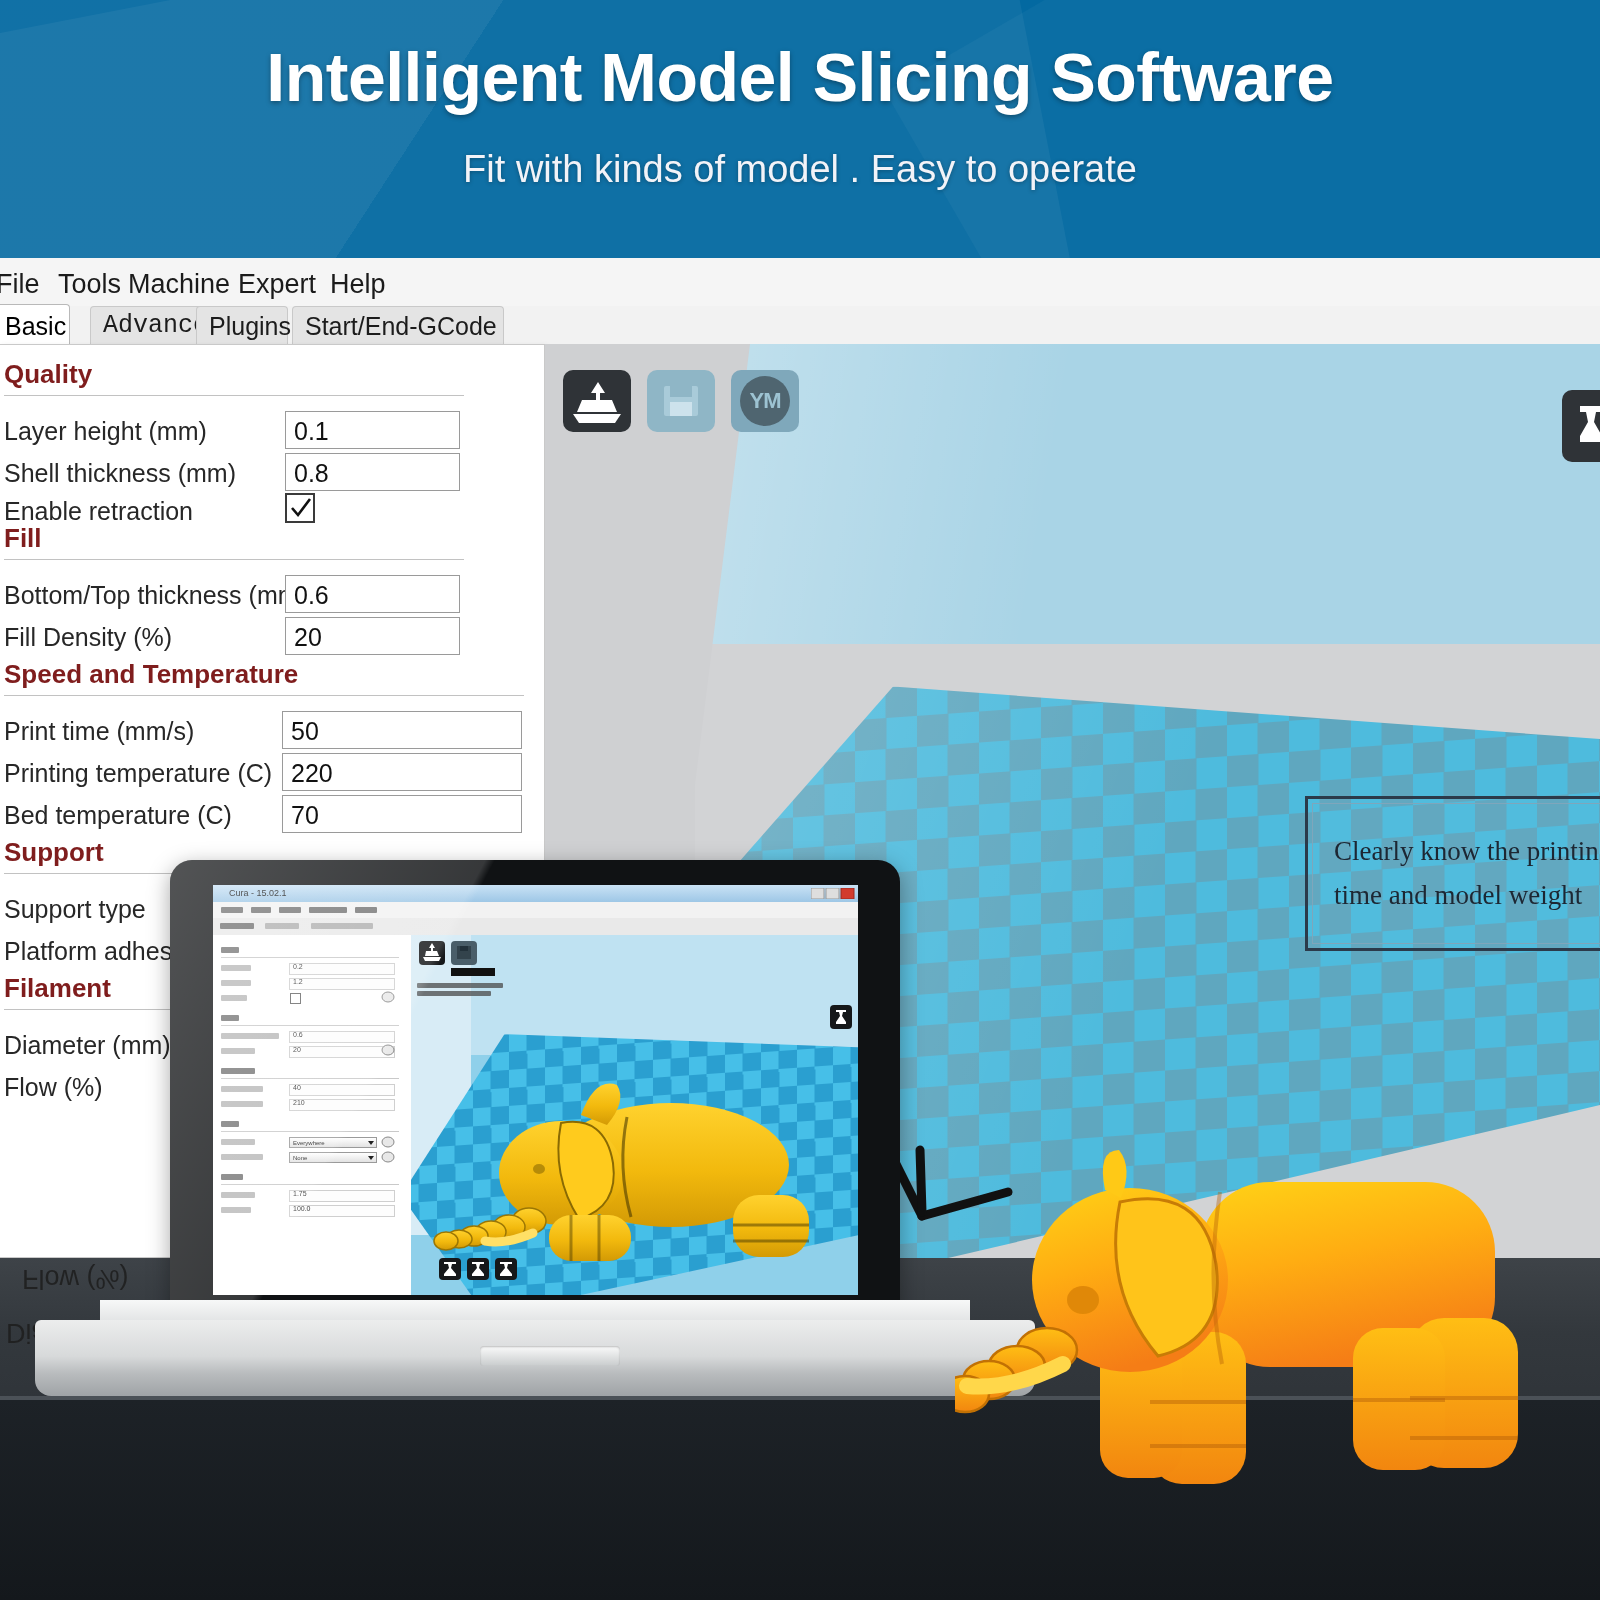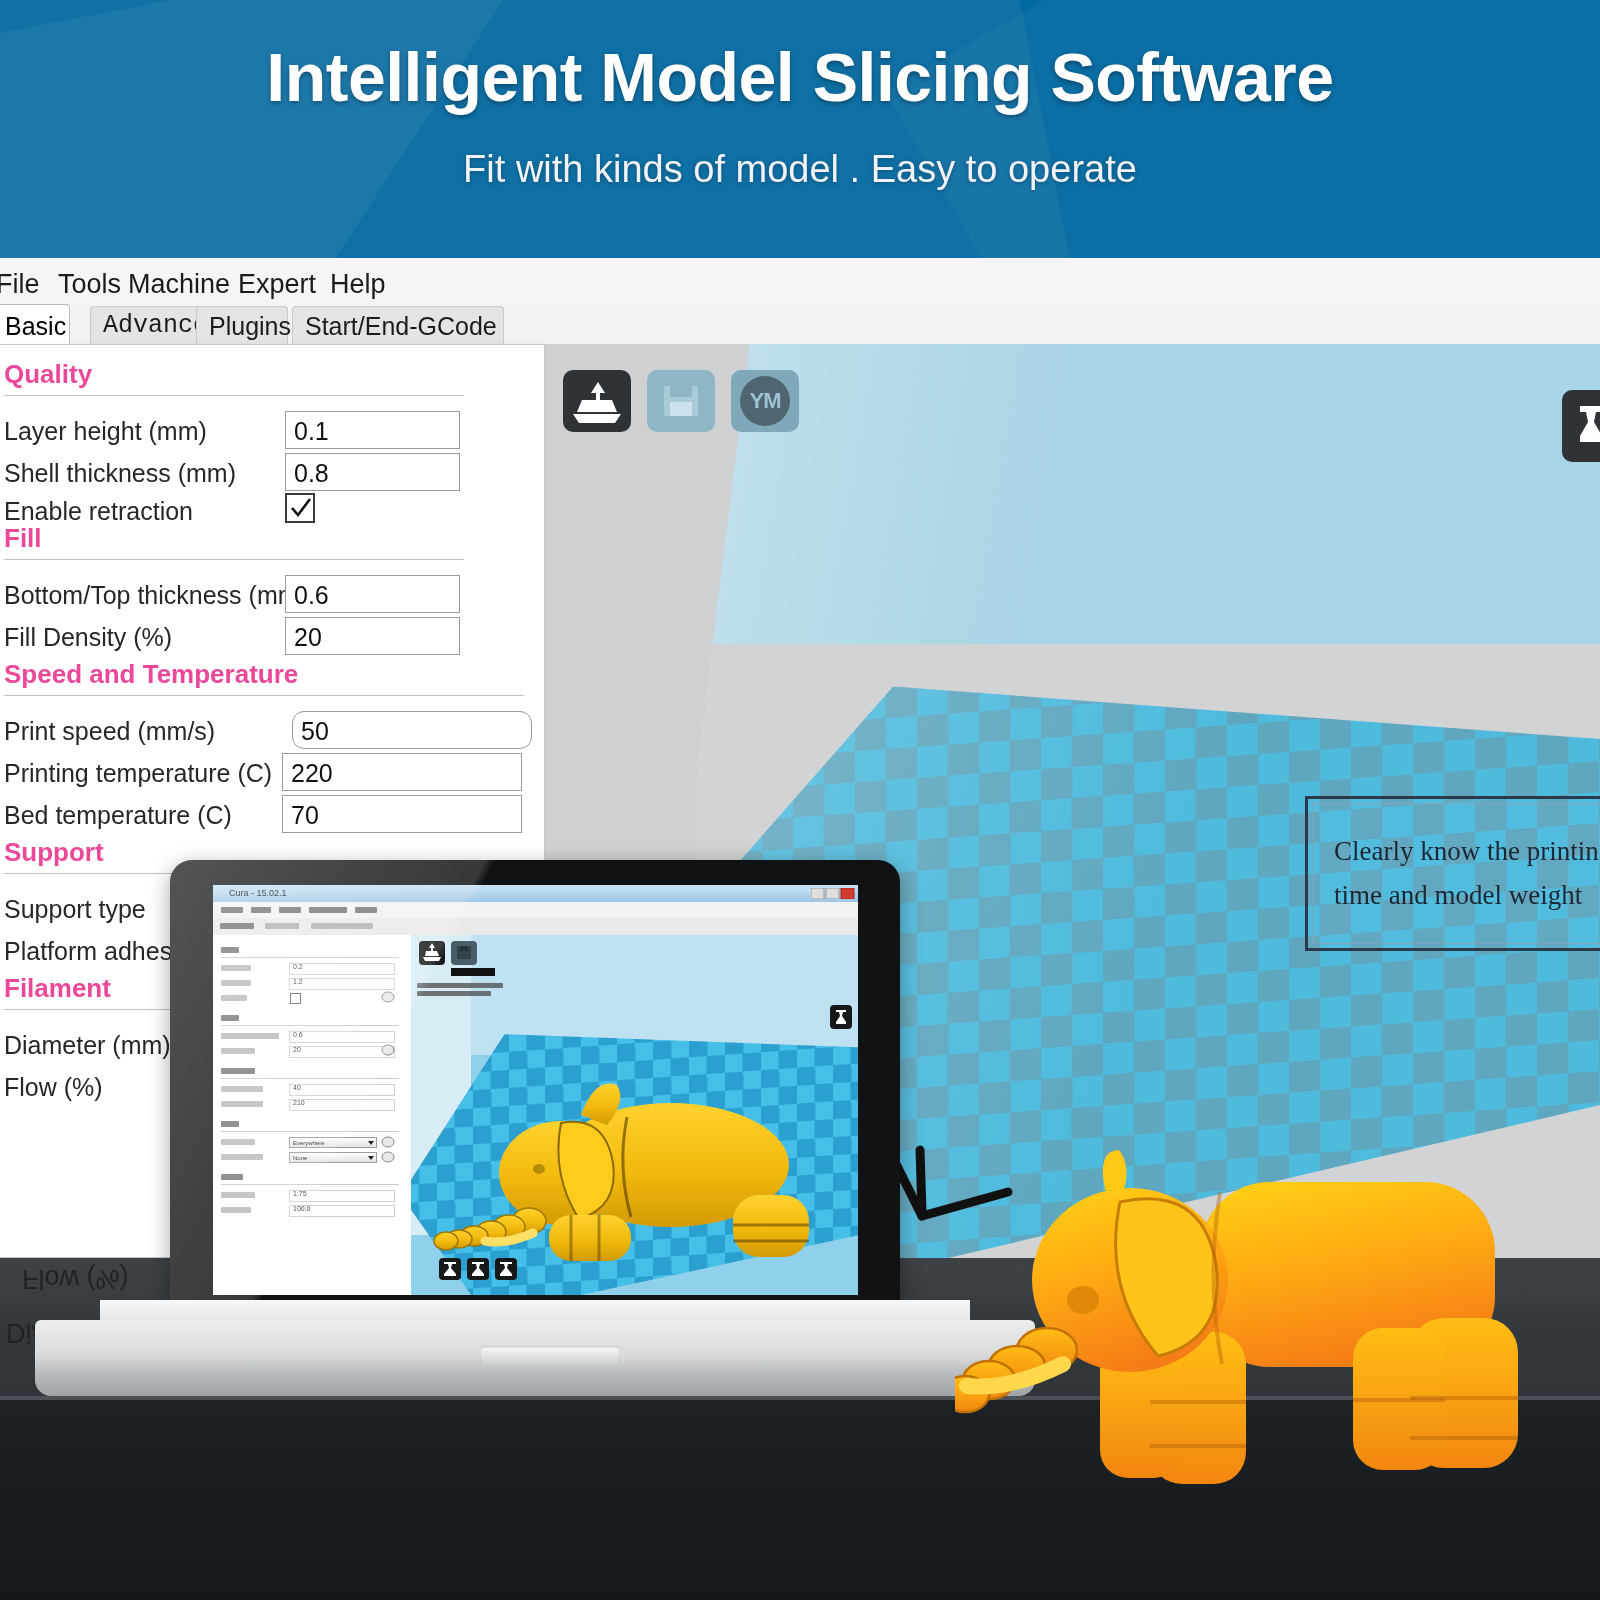--- a/index.html
+++ b/index.html
@@ -67,21 +67,21 @@
   #tabs .tab.active{background:#ffffff;border-color:#b9b9b9;color:#000;}
 
   
   #panel{
     position:absolute;left:0;top:86px;width:545px;height:914px;
     background:#ffffff;border:1px solid #c9c9c9;border-left:none;
     box-sizing:border-box;
     box-shadow:2px 2px 6px rgba(0,0,0,.10);
   }
   .grp-head{
-    position:absolute;left:4px;font-size:26px;font-weight:bold;color:#ec4899;
+    position:absolute;left:4px;font-size:26px;font-weight:bold;color:#7f1d1d;
     white-space:nowrap;
   }
   .grp-rule{
     position:absolute;height:1px;background:#c2c2c2;
   }
   .row-label{
     position:absolute;left:4px;font-size:25px;color:#272727;white-space:nowrap;
   }
   .row-field{
     position:absolute;height:38px;border:1px solid #9a9a9a;background:#fff;
@@ -305,22 +305,22 @@
         </svg>
       </div>
       <div class="grp-head" style="top: 178px;">Fill</div>
       <div class="grp-rule" style="top: 214px; left: 4px; width: 460px;"></div>
       <div class="row-label" style="top: 236px;">Bottom/Top thickness (mm)</div>
       <div class="row-field" style="left: 285px; top: 230px; width: 175px;">0.6</div>
       <div class="row-label" style="top: 278px;">Fill Density (%)</div>
       <div class="row-field" style="left: 285px; top: 272px; width: 175px;">20</div>
       <div class="grp-head" style="top: 314px;">Speed and Temperature</div>
       <div class="grp-rule" style="top: 350px; left: 4px; width: 520px;"></div>
-      <div class="row-label" style="top: 372px;">Print speed (mm/s)</div>
-      <div class="row-field" style="left: 292px; top: 366px; width: 240px; border-radius: 12px;">50</div>
+      <div class="row-label" style="top: 372px;">Print time (mm/s)</div>
+      <div class="row-field" style="left: 282px; top: 366px; width: 240px;">50</div>
       <div class="row-label" style="top: 414px;">Printing temperature (C)</div>
       <div class="row-field" style="left: 282px; top: 408px; width: 240px;">220</div>
       <div class="row-label" style="top: 456px;">Bed temperature (C)</div>
       <div class="row-field" style="left: 282px; top: 450px; width: 240px;">70</div>
       <div class="grp-head" style="top: 492px;">Support</div>
       <div class="grp-rule" style="top: 528px; left: 4px; width: 460px;"></div>
       <div class="row-label" style="top: 550px;">Support type</div>
       <div class="row-label" style="top: 592px;">Platform adhesion</div>
       <div class="grp-head" style="top: 628px;">Filament</div>
       <div class="grp-rule" style="top: 664px; left: 4px; width: 400px;"></div>

